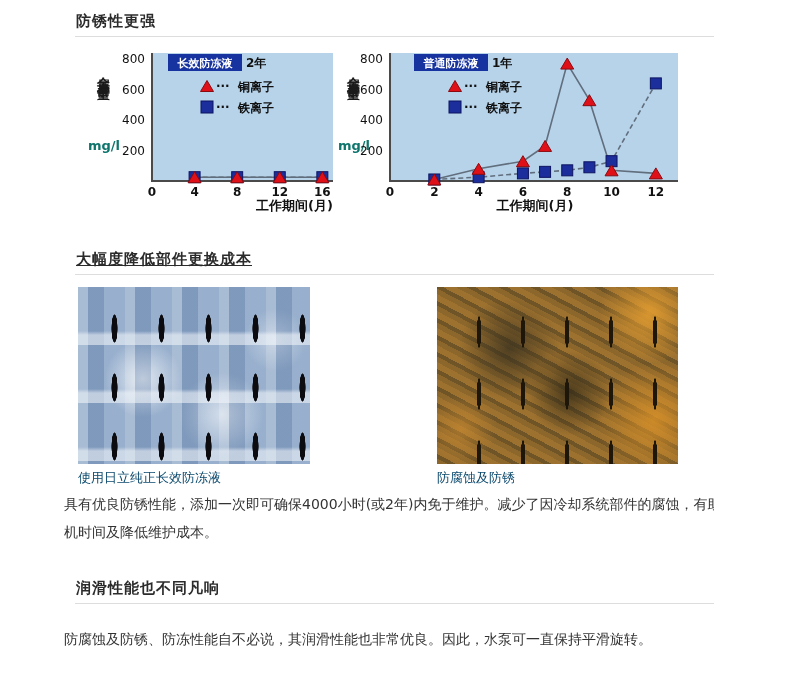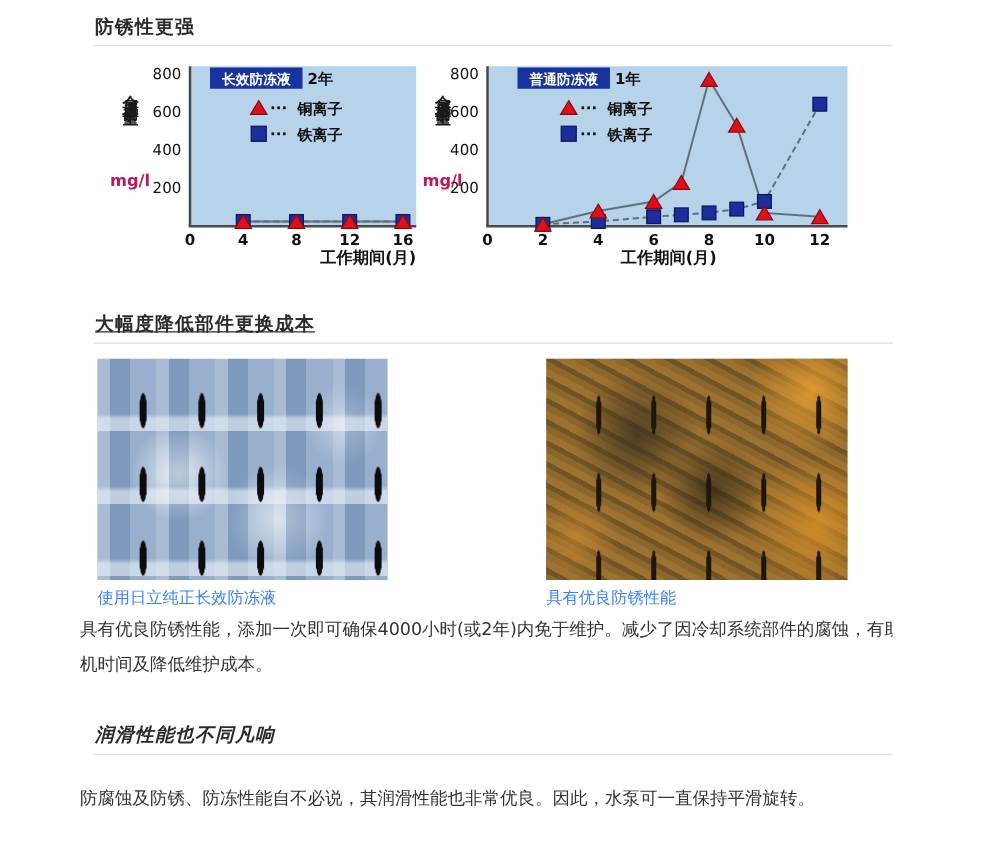--- a/index.html
+++ b/index.html
@@ -2,21 +2,21 @@
 <html><head>
 <meta charset="utf-8">
 <style>
   html,body{margin:0;padding:0;background:#fff;}
   .page{position:relative;width:714px;height:674px;background:#ffffff;
         font-family:"DejaVu Sans","Liberation Sans",sans-serif;overflow:hidden;}
   .hd{position:absolute;margin:0;font-size:15px;font-weight:bold;color:#2b2b2b;letter-spacing:1px;}
   .rule{position:absolute;left:75px;width:711px;height:1px;background:#ddd;}
   .ylab{position:absolute;writing-mode:vertical-rl;text-orientation:upright;
         font-size:13px;font-weight:bold;color:#1a1a1a;letter-spacing:3px;line-height:18px;}
-  .yunit{position:absolute;font-size:13px;font-weight:bold;color:#be185d;}
+  .yunit{position:absolute;font-size:13px;font-weight:bold;color:#0f766e;}
   .chart{position:absolute;}
   .photo{position:absolute;top:287px;height:177px;}
   .photo-long{left:78px;width:232px;
     background-color:#87a2c4;
     background-image:
       radial-gradient(ellipse 5px 23px at center, #0c0c10 58%, rgba(12,12,16,0) 64%),
       repeating-linear-gradient(180deg, rgba(255,255,255,0) 0 44px, rgba(245,248,252,.55) 48px 58px),
       repeating-linear-gradient(90deg, rgba(255,255,255,.28) 0 10px, rgba(108,134,172,.30) 10px 26px, rgba(230,238,248,.18) 26px 47px),
       radial-gradient(circle 55px at 28% 52%, rgba(255,255,255,.75), rgba(255,255,255,0) 70%),
       radial-gradient(circle 60px at 62% 72%, rgba(255,255,255,.6), rgba(255,255,255,0) 70%),
@@ -30,21 +30,21 @@
       radial-gradient(ellipse 3.5px 25px at center, #1e1608 60%, rgba(30,22,8,0) 66%),
       radial-gradient(circle 70px at 88% 15%, rgba(232,160,48,.85), rgba(232,160,48,0) 72%),
       radial-gradient(circle 80px at 90% 75%, rgba(222,148,40,.8), rgba(222,148,40,0) 72%),
       radial-gradient(circle 70px at 30% 35%, rgba(52,46,30,.75), rgba(52,46,30,0) 72%),
       radial-gradient(circle 60px at 55% 60%, rgba(40,36,22,.7), rgba(40,36,22,0) 70%),
       radial-gradient(circle 50px at 10% 80%, rgba(205,140,48,.6), rgba(205,140,48,0) 70%),
       repeating-linear-gradient(28deg, rgba(140,96,36,.35) 0 5px, rgba(58,44,22,.35) 5px 9px, rgba(196,130,44,.3) 9px 15px);
     background-size:44px 62px,auto,auto,auto,auto,auto,auto;
     background-position:20px 14px,0 0,0 0,0 0,0 0,0 0,0 0;
     background-repeat:repeat,no-repeat,no-repeat,no-repeat,no-repeat,no-repeat,repeat;}
-  .caption{position:absolute;top:469px;font-size:13px;color:#3b82f6;}
+  .caption{position:absolute;top:469px;font-size:13px;color:#0c4a6e;}
   .para{position:absolute;left:64px;width:724px;margin:0;font-size:14px;line-height:28px;color:#333;}
 </style>
 </head>
 <body>
 
 <div class="page">
 
   <h2 class="hd" style="left:76px;top:12px;">防锈性更强</h2>
   <div class="rule" style="top:36px;"></div>
 
@@ -132,22 +132,22 @@
       <text x="195" y="162" font-size="13" fill="#111111" text-anchor="middle" font-weight="bold">工作期间(月)</text>
     </svg>
 
   <h2 class="hd" style="left:76px;top:250px;text-decoration:underline;">大幅度降低部件更换成本</h2>
   <div class="rule" style="top:274px;"></div>
 
   <div class="photo photo-long"></div>
   <div class="photo photo-ordinary"></div>
 
   <div class="caption" style="left:78px;">使用日立纯正长效防冻液</div>
-  <div class="caption" style="left:437px;">具有优良防锈性能</div>
+  <div class="caption" style="left:437px;">防腐蚀及防锈</div>
 
   <p class="para" style="top:490px;">具有优良防锈性能，添加一次即可确保4000小时(或2年)内免于维护。减少了因冷却系统部件的腐蚀，有助于减少停机时间及降低维护成本。</p>
 
-  <h2 class="hd" style="left:76px;top:579px;font-style:italic;">润滑性能也不同凡响</h2>
+  <h2 class="hd" style="left:76px;top:579px;">润滑性能也不同凡响</h2>
   <div class="rule" style="top:603px;"></div>
 
   <p class="para" style="top:625px;">防腐蚀及防锈、防冻性能自不必说，其润滑性能也非常优良。因此，水泵可一直保持平滑旋转。</p>
 
 </div>
 
 </body></html>

